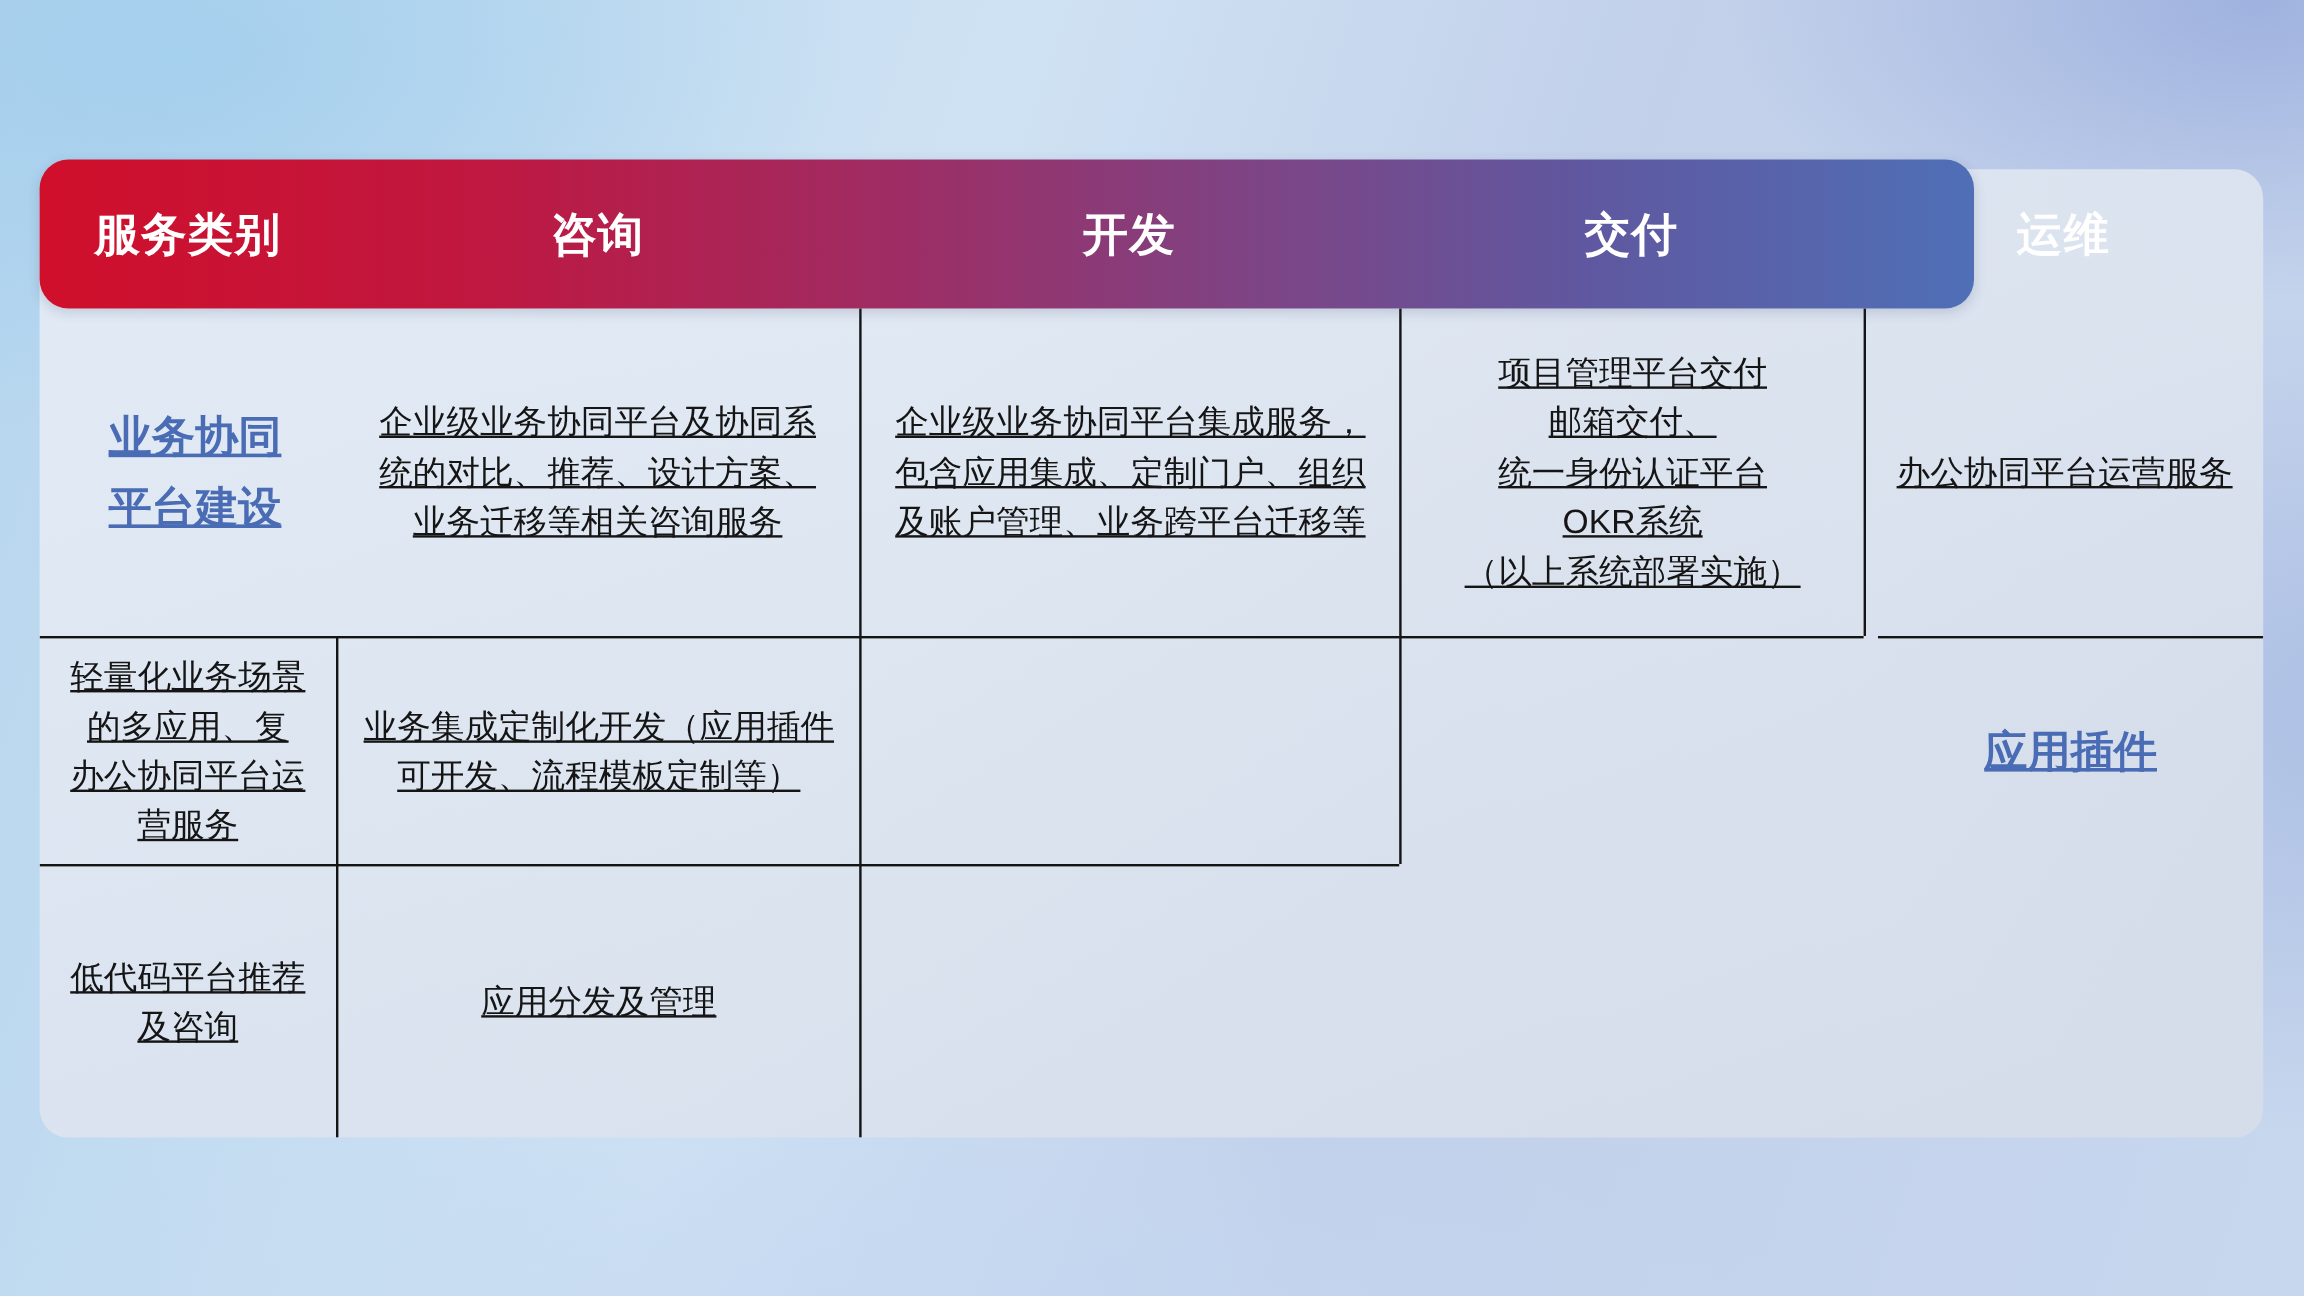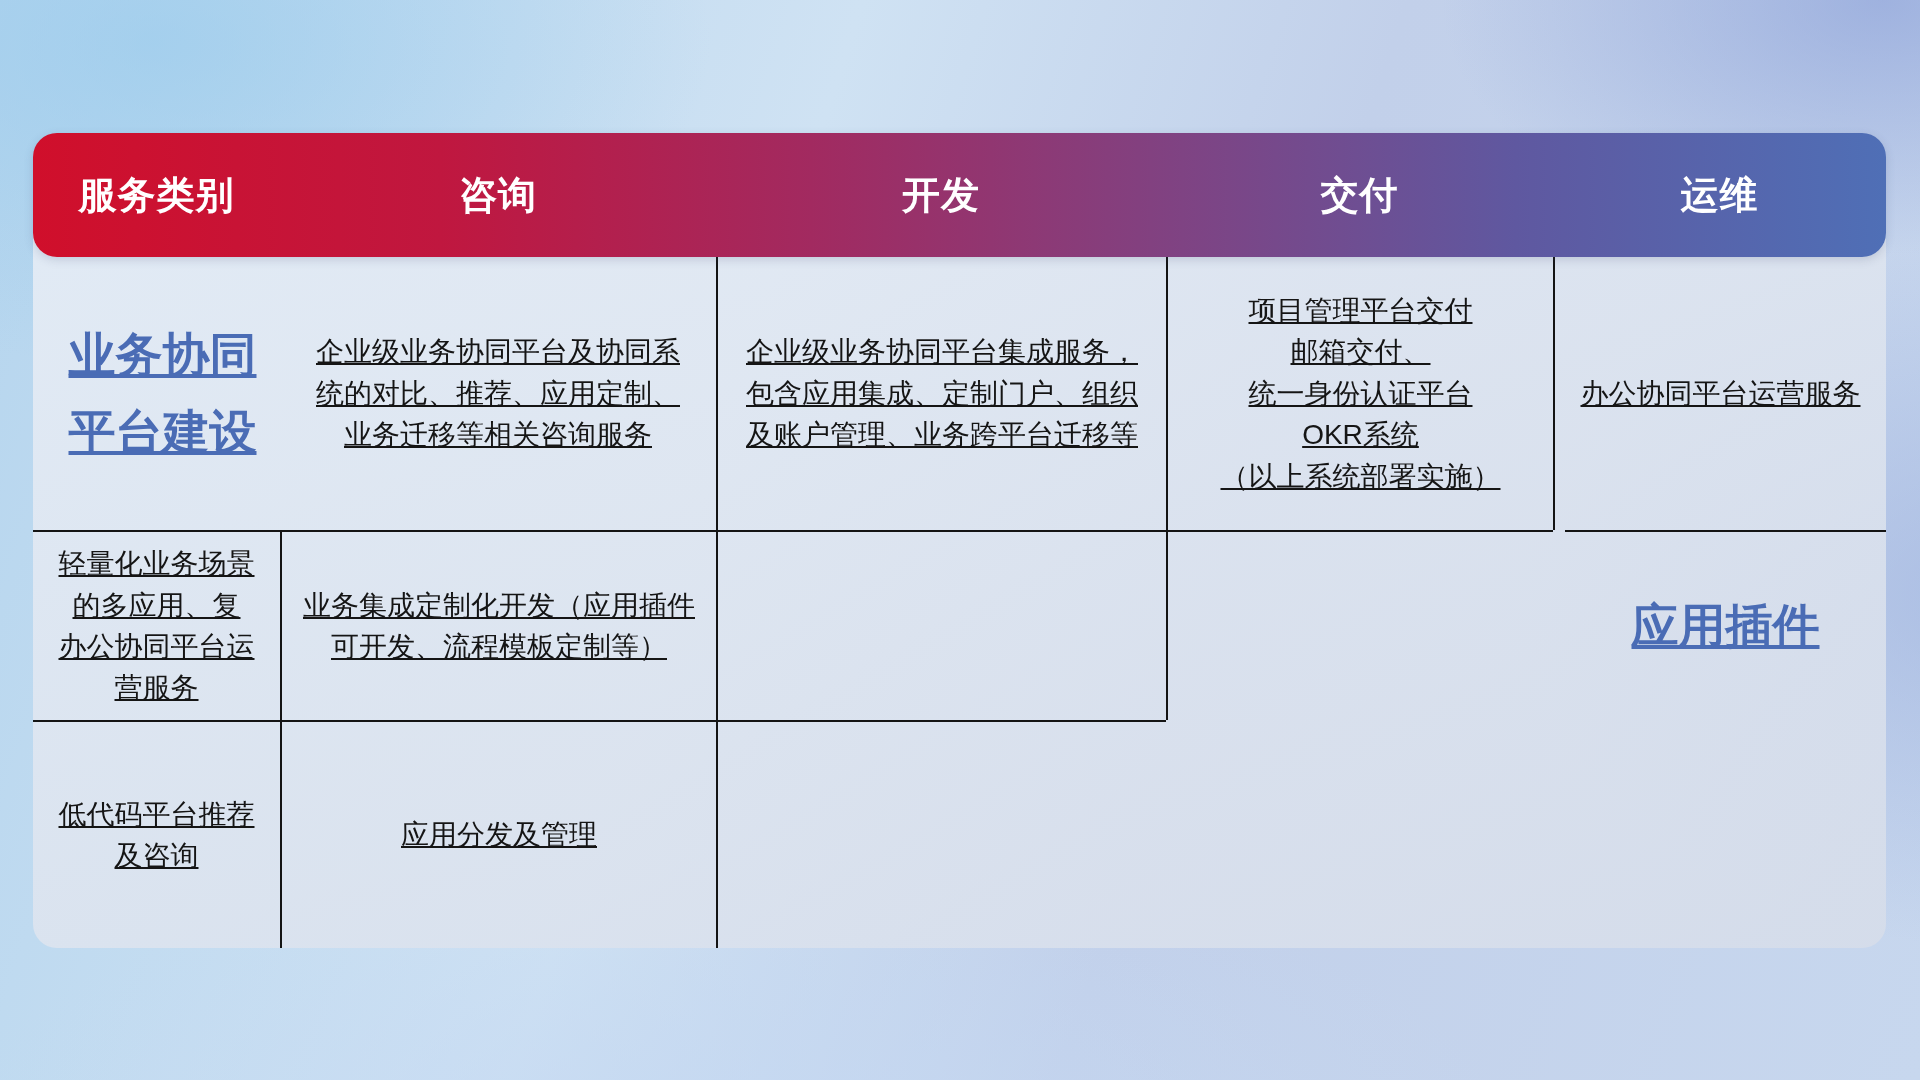--- a/index.html
+++ b/index.html
@@ -8,21 +8,21 @@
     font-family:"Liberation Sans","DejaVu Sans",sans-serif;
     background:
       radial-gradient(900px 520px at 8% 4%, rgba(150,202,236,0.60), rgba(150,202,236,0) 62%),
       radial-gradient(760px 440px at 98% 0%, rgba(128,150,212,0.55), rgba(128,150,212,0) 58%),
       radial-gradient(820px 640px at 103% 55%, rgba(140,162,216,0.45), rgba(140,162,216,0) 55%),
       radial-gradient(1300px 520px at 38% 108%, rgba(196,216,242,0.85), rgba(196,216,242,0) 62%),
       linear-gradient(108deg,#b5d5ee 0%,#cfe2f3 38%,#c2d0ea 62%,#c7d7ee 100%);
   }
   .panel{position:absolute;left:33px;top:133px;width:1853px;height:815px;}
   .panel-header{
-    position:absolute;top:0;left:0;width:1853px;height:124px;z-index:2;
+    position:absolute;top:0;left:0;width:1612px;height:124px;z-index:2;
     border-radius:24px;
     background:linear-gradient(90deg,#d00f2b 0%,#c0173f 22%,#a22a60 42%,#7f4383 62%,#5f58a0 80%,#4f6fb6 100%);
     display:grid;grid-template-columns:247px 436px 450px 387px 333px;
     box-shadow:0 3px 10px rgba(60,70,110,0.18);
   }
   .hcell{display:flex;align-items:center;justify-content:center;
     color:#ffffff;font-size:38px;font-weight:bold;letter-spacing:1px;}
   .panel-body{
     position:absolute;top:8px;left:0;width:1853px;height:807px;z-index:1;
     border-radius:24px;overflow:hidden;box-sizing:border-box;padding-top:116px;
@@ -30,37 +30,37 @@
   }
   .grid{
     display:grid;width:1853px;height:691px;
     grid-template-columns:247px 436px 450px 387px 333px;
     grid-template-rows:273px 190px 228px;
   }
   .cell{
     display:flex;align-items:center;justify-content:center;text-align:center;
     white-space:pre-line;box-sizing:border-box;padding:6px 16px;text-decoration:underline;
   }
-  .cat{color:#4a6cb5;font-weight:bold;font-size:47px;line-height:1.62;padding:1px 2px;margin-left:12px;}
+  .cat{color:#4a6cb5;font-weight:bold;font-size:36px;line-height:1.62;padding:1px 2px;margin-left:12px;}
   .txt{color:#151515;font-size:28px;line-height:1.48;}
   .bl{border-left:2px solid #141414;}
   .bt{border-top:2px solid #141414;}
 </style>
 </head>
 <body>
 
 <div class="panel">
 
   <div class="panel-body">
     <div class="grid">
 
       <div class="cell cat">业务协同
 平台建设</div>
       <div class="cell txt">企业级业务协同平台及协同系
-统的对比、推荐、应用定制、
+统的对比、推荐、设计方案、
 业务迁移等相关咨询服务</div>
       <div class="cell txt bl">企业级业务协同平台集成服务，
 包含应用集成、定制门户、组织
 及账户管理、业务跨平台迁移等</div>
       <div class="cell txt bl">项目管理平台交付
 邮箱交付、
 统一身份认证平台
 OKR系统
 （以上系统部署实施）</div>
       <div class="cell txt bl">办公协同平台运营服务</div>

